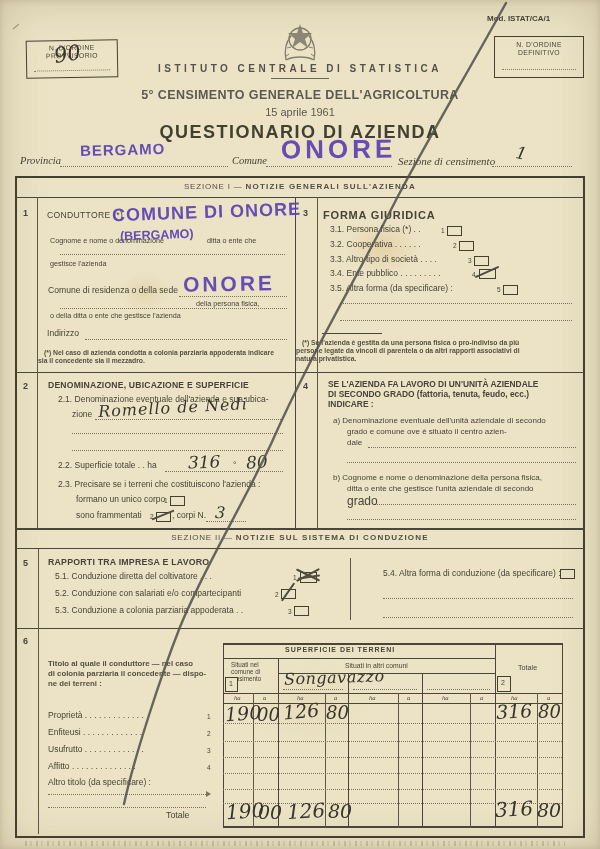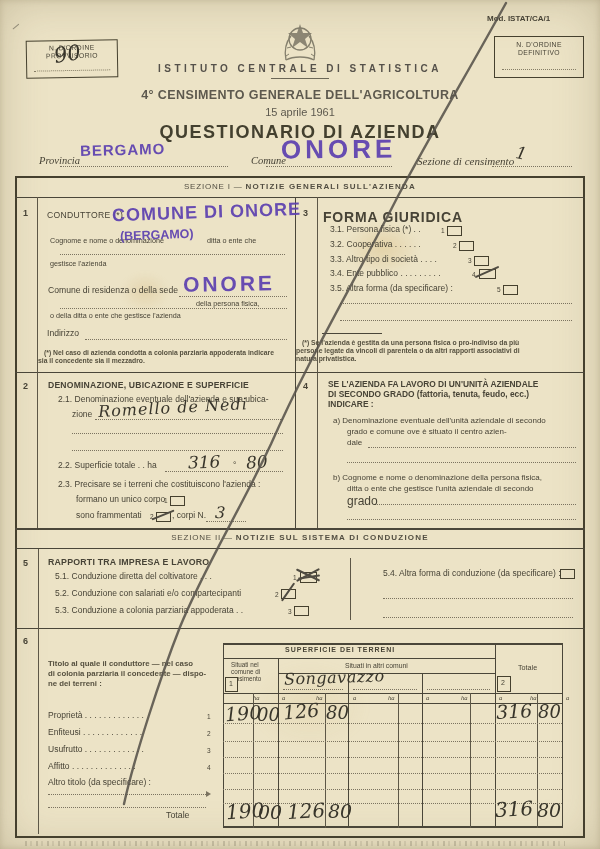--- a/index.html
+++ b/index.html
@@ -1,21 +1,21 @@
 <!DOCTYPE html>
 <html><head>
 <meta charset="utf-8">
 <style>
   html,body{margin:0;padding:0;background:#b8b0a0;}
   .page{position:relative;width:600px;height:849px;margin:0 auto;background:#ece3c6;
         font-family:"Liberation Sans",sans-serif;overflow:hidden;
         box-shadow:inset 0 0 46px rgba(118,104,68,.28), inset 0 0 6px rgba(118,104,68,.25);}
   .t{position:absolute;white-space:nowrap;color:#474336;font-size:8.5px;line-height:1.15;z-index:10;}
   .b{font-weight:bold;}
-  .it{font-style:italic;font-family:"Liberation Serif",serif;margin-left:19px;}
+  .it{font-style:italic;font-family:"Liberation Serif",serif;}
   .ctr{left:50%;transform:translateX(-50%);}
   .dot{position:absolute;border-bottom:1.2px dotted #7b7360;height:0;z-index:6;}
   .sol{position:absolute;background:#4a4639;height:1.3px;z-index:6;}
   .vln{position:absolute;background:#4a4639;width:1.3px;z-index:6;}
   .thin{background:#5d5747;}
   .dotln{position:absolute;border-bottom:1px dotted #857d66;height:0;z-index:6;}
   .frame{position:absolute;border:2px solid #45402e;z-index:5;}
   .bx{position:absolute;border:1.2px solid #45402e;width:13px;height:8px;z-index:12;}
   .sbx{position:absolute;border:1.1px solid #45402e;z-index:12;background:#ece3c6;}
   .nn{position:absolute;font-size:6.5px;color:#474336;z-index:11;}
@@ -59,21 +59,21 @@
       <path d="M7 40 C5 30 7 22 12 16"></path>
       <path d="M35 40 C37 30 35 22 30 16"></path>
       <path d="M7 40 C14 36 28 36 35 40"></path>
       <path d="M10 34 l-3 2 M12 27 l-4 1 M32 34 l3 2 M30 27 l4 1" stroke-width="1"></path>
     </g>
   </svg>
 
   <div class="t ctr" style="top:63px;font-size:10px;font-weight:bold;letter-spacing:3.5px;color:#55514a;">ISTITUTO CENTRALE DI STATISTICA</div>
   <div class="sol" style="left:271px;top:78px;width:58px;height:1px;background:#6b6757;"></div>
 
-  <div class="t ctr" style="top:88px;font-size:12.5px;font-weight:bold;letter-spacing:.4px;color:#5d594e;">4° CENSIMENTO GENERALE DELL'AGRICOLTURA</div>
+  <div class="t ctr" style="top:88px;font-size:12.5px;font-weight:bold;letter-spacing:.4px;color:#5d594e;">5° CENSIMENTO GENERALE DELL'AGRICOLTURA</div>
   <div class="t ctr" style="top:106px;font-size:11px;font-weight:normal;color:#5d594e;">15 aprile 1961</div>
   <div class="t ctr" style="top:122px;font-size:18px;font-weight:800;letter-spacing:1.5px;color:#43402f;">QUESTIONARIO DI AZIENDA</div>
 
   <div class="t it" style="left:20px;top:155px;font-size:10.5px;">Provincia</div>
   <div class="dot" style="left:60px;top:166px;width:168px;"></div>
   <div class="stamp" style="left:80px;top:141px;font-size:15px;letter-spacing:1px;transform:rotate(-1.5deg);">BERGAMO</div>
 
   <div class="t it" style="left:232px;top:155px;font-size:10.5px;">Comune</div>
   <div class="dot" style="left:266px;top:166px;width:126px;"></div>
   <div class="stamp" style="left:281px;top:134px;font-size:26px;letter-spacing:4px;transform:rotate(-.5deg);">ONORE</div>
@@ -113,21 +113,21 @@
   <div class="dot" style="left:60px;top:308px;width:227px;"></div>
   <div class="t" style="left:50px;top:312px;font-size:7.2px;">o della ditta o ente che gestisce l'azienda</div>
 
   <div class="t" style="left:47px;top:329px;font-size:8.6px;">Indirizzo</div>
   <div class="dot" style="left:85px;top:339px;width:202px;"></div>
 
   <div class="t" style="left:44px;top:349px;font-size:6.8px;font-weight:bold;color:#55503f;">(*) Nel caso di azienda condotta a colonia parziaria appoderata indicare</div>
   <div class="t" style="left:38px;top:357px;font-size:6.8px;font-weight:bold;color:#55503f;">sia il concedente sia il mezzadro.</div>
 
   <div class="t b" style="left:303px;top:208px;font-size:9px;">3</div>
-  <div class="t b" style="left:323px;top:209px;font-size:14px;letter-spacing:.8px;">FORMA GIURIDICA</div>
+  <div class="t b" style="left:323px;top:209px;font-size:11px;letter-spacing:.8px;">FORMA GIURIDICA</div>
 
   <div class="t" style="left:330px;top:225px;">3.1. Persona fisica (*)  .  .</div>
   <div class="nn" style="left:441px;top:227px;">1</div>
   <div class="bx" style="left:447px;top:226px;"></div>
 
   <div class="t" style="left:330px;top:240px;">3.2. Cooperativa  .  .  .  .  .  .</div>
   <div class="nn" style="left:453px;top:242px;">2</div>
   <div class="bx" style="left:459px;top:241px;"></div>
 
   <div class="t" style="left:330px;top:255px;">3.3. Altro tipo di società  .  .  .  .</div>

